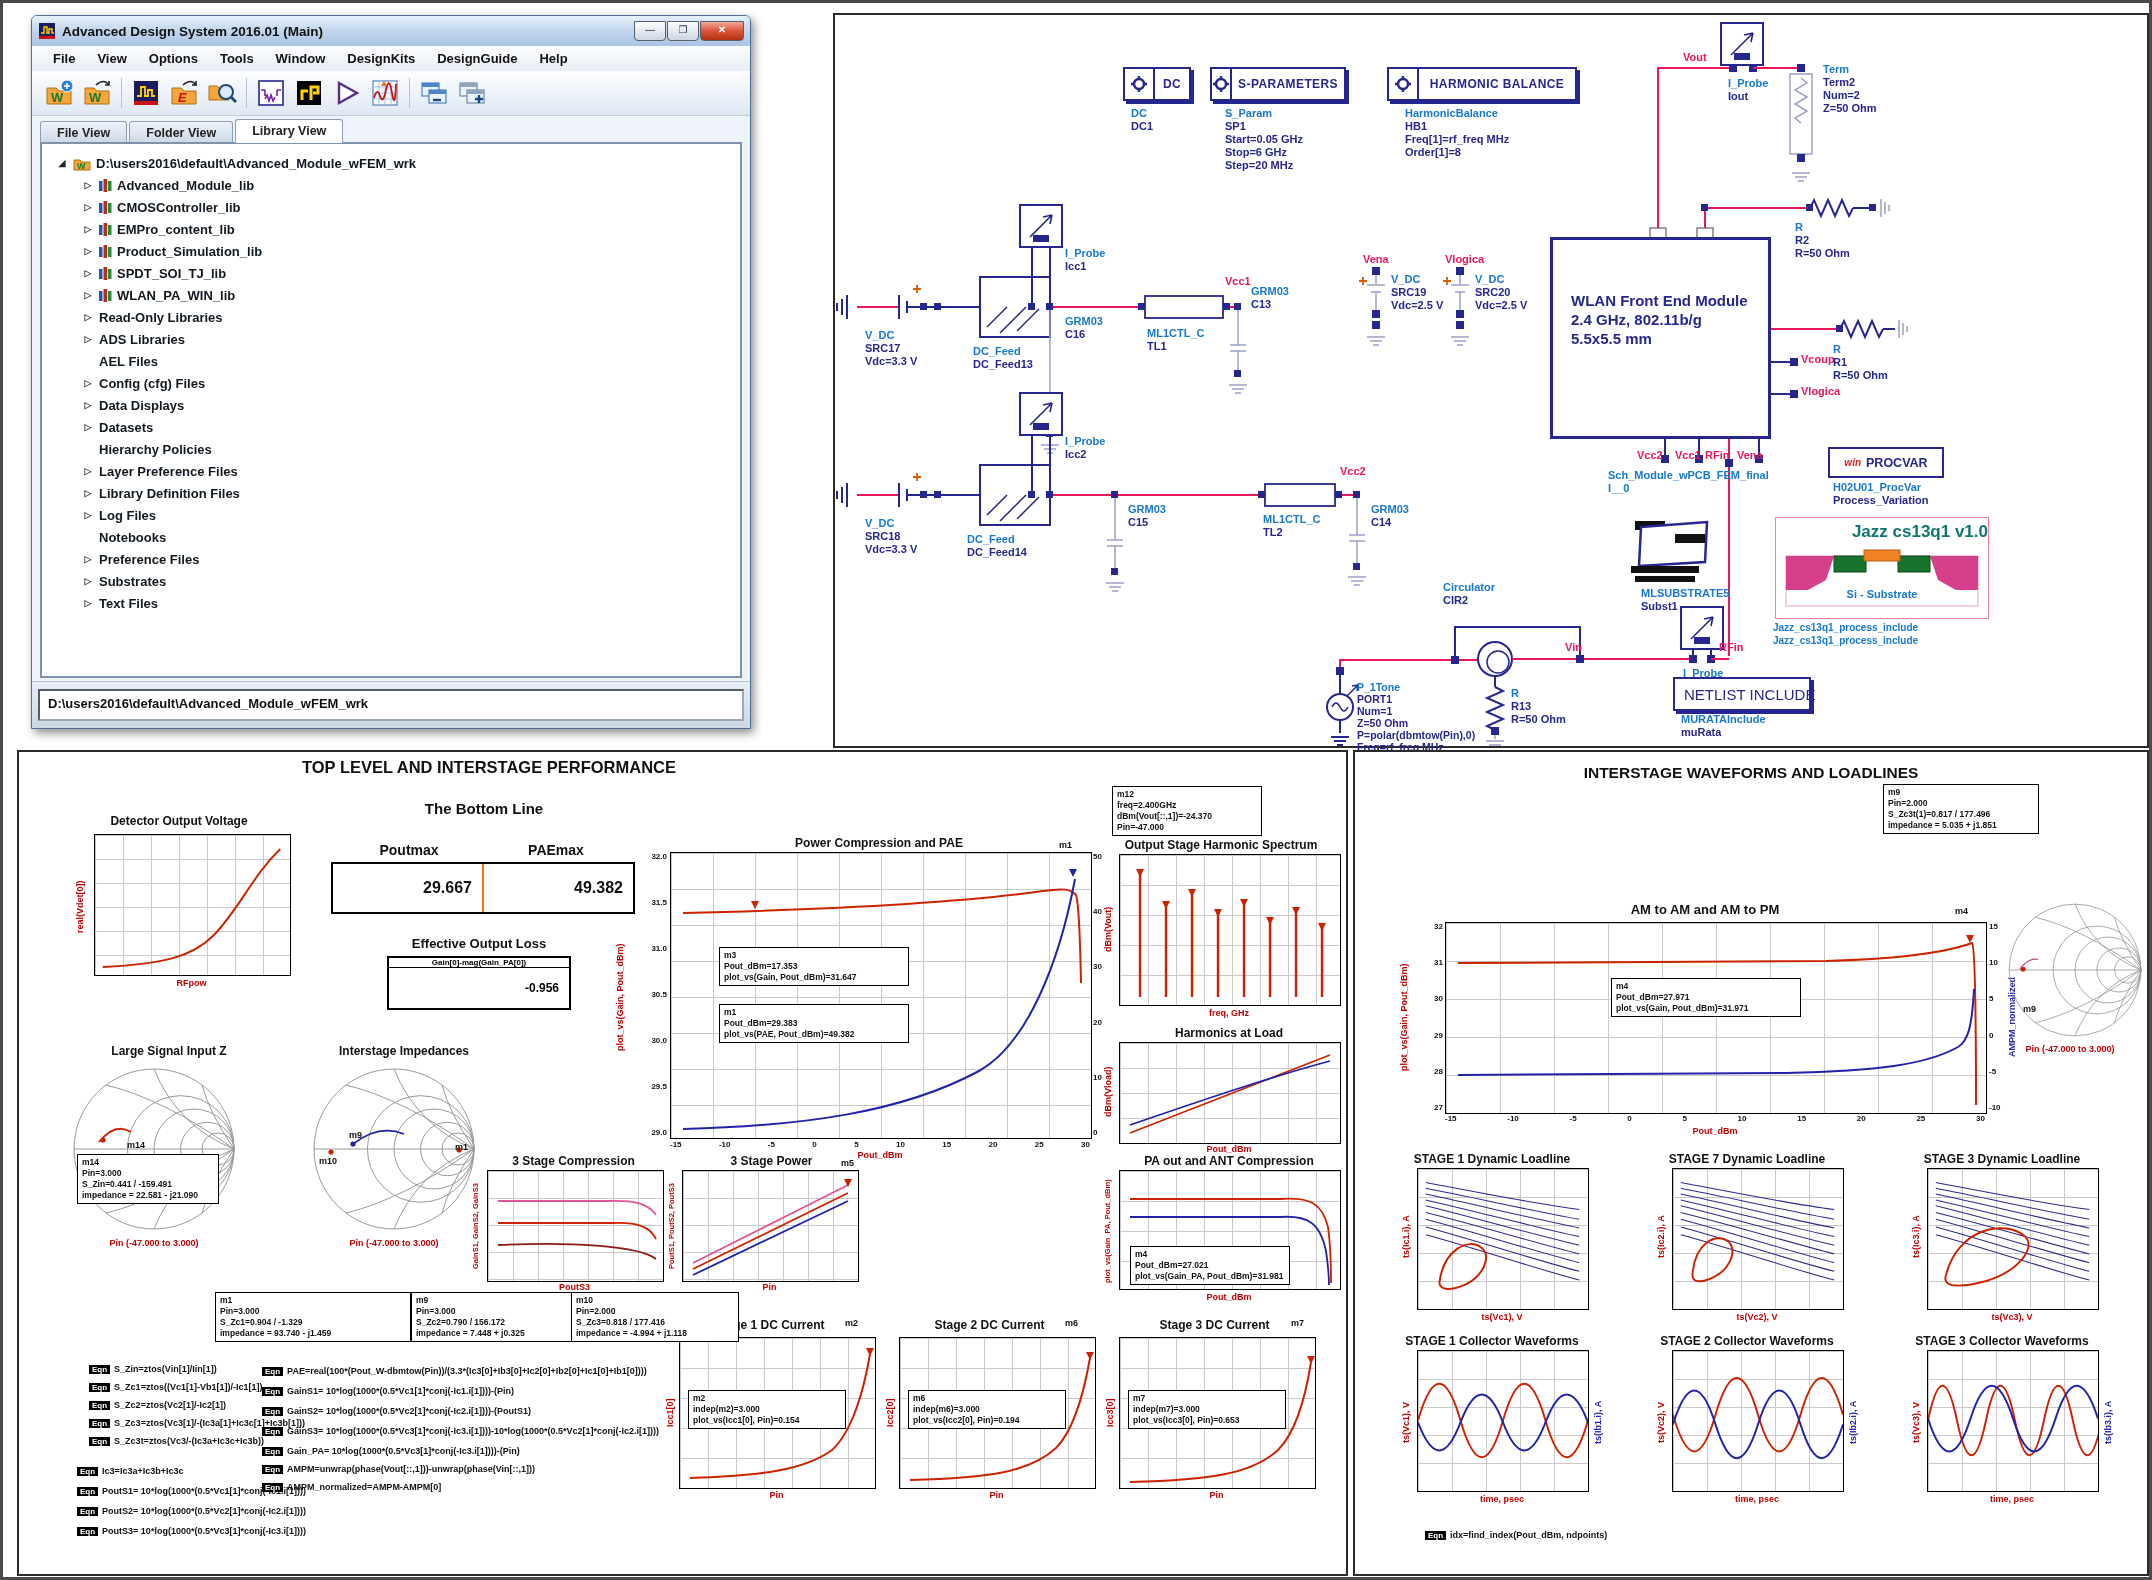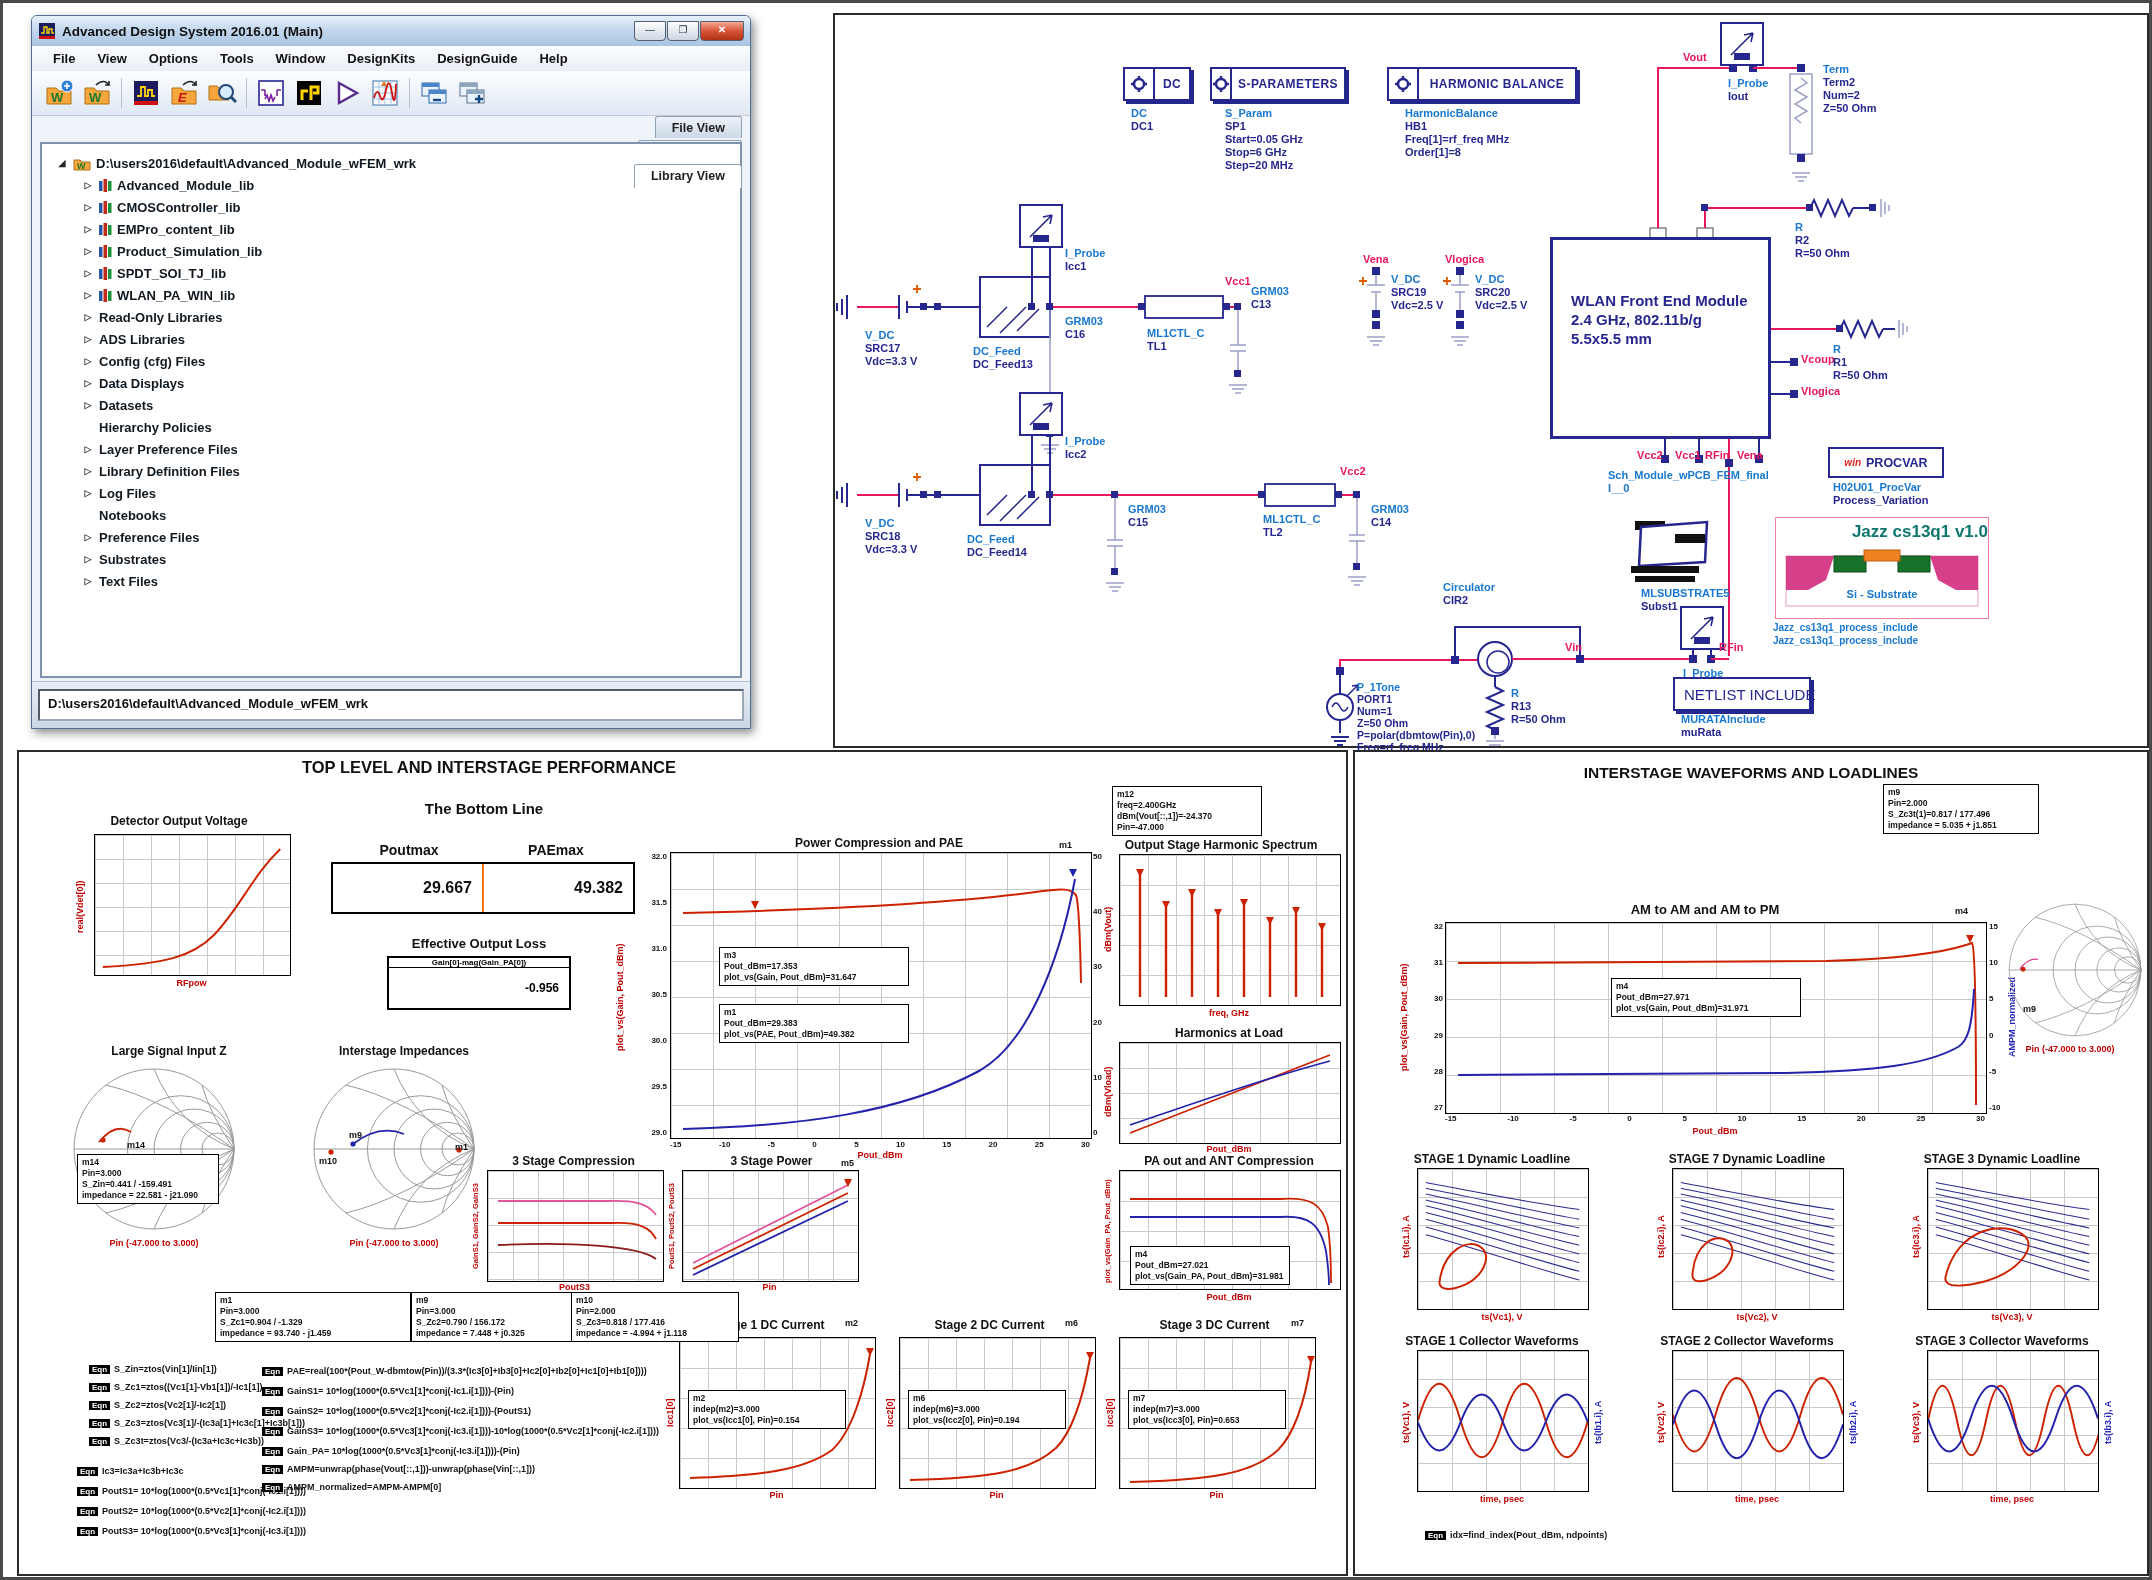--- a/index.html
+++ b/index.html
@@ -9,21 +9,21 @@
   .titlebar{position:absolute;left:0;top:0;right:0;height:30px;border-radius:5px 5px 0 0;background:linear-gradient(#e8f1fb,#c4d8ee 45%,#a9c4e2);display:flex;align-items:center;padding:0 6px;gap:6px;border-bottom:1px solid #8fa9c6;}
   .titlebar .title{font-size:13.5px;font-weight:700;color:#111;flex:1;}
   .wbtns{display:flex;gap:1px;}
   .wbtn{width:30px;height:18px;border:1px solid #57606e;border-radius:0 0 4px 4px;font-size:10px;line-height:16px;text-align:center;color:#2c3e50;background:linear-gradient(#fdfdfd,#cdd6e2);}
   .wbtn.close{background:linear-gradient(#f2a894,#d85436 50%,#b03314);color:#fff;font-weight:700;width:42px;}
   .menubar{position:absolute;left:0;top:30px;right:0;height:25px;background:linear-gradient(#fbfcfe,#e9eef5);display:flex;align-items:center;padding-left:10px;border-bottom:1px solid #cdd5df;}
   .menu-item{font-size:13px;font-weight:700;color:#111;padding:2px 11px;}
   .toolbar{position:absolute;left:0;top:55px;right:0;height:44px;background:linear-gradient(#fcfdfe,#dfe8f3);display:flex;align-items:center;gap:4px;padding-left:10px;border-bottom:1px solid #c2ccd8;}
   .tbtn{width:34px;height:34px;display:flex;align-items:center;justify-content:center;border-radius:3px;}
   .tsep{width:1px;height:30px;background:#b9c4d2;margin:0 3px;}
-  .tabs{position:absolute;left:8px;top:100px;right:8px;height:27px;display:flex;align-items:flex-end;gap:2px;flex-direction:column;}
+  .tabs{position:absolute;left:8px;top:100px;right:8px;height:27px;display:flex;align-items:flex-end;gap:2px;}
   .tab{font-size:12.5px;font-weight:700;color:#222;padding:4px 16px 3px;border:1px solid #8fa0b5;border-bottom:none;border-radius:3px 3px 0 0;background:linear-gradient(#eef3f9,#ccd8e6);}
   .tab.active{background:#fff;padding-bottom:5px;position:relative;z-index:2;}
   .treewrap{position:absolute;left:8px;top:126px;right:8px;bottom:50px;border:2px solid #7e93ab;background:#fff;z-index:1;overflow:hidden;}
   .trow{display:flex;align-items:center;height:22px;gap:5px;font-size:13px;font-weight:700;color:#101820;}
   .tw{width:12px;text-align:center;color:#444;font-size:9px;}
   .tw.exp{color:#222;}
   .tlabel{white-space:nowrap;}
   .statusbar{position:absolute;left:0;right:0;bottom:0;height:46px;background:linear-gradient(#e8eef6,#ccd7e4);border-top:1px solid #b3bfcd;}
   .statusfield{position:absolute;left:6px;right:6px;top:7px;height:28px;border:2px inset #9aa8b8;background:#fff;font-size:13px;font-weight:700;color:#111;line-height:26px;padding-left:8px;}
   
@@ -296,20 +296,24 @@
           </div>
       <div class="trow" style="padding-left:34px">
             <span class="tw">▷</span>
             <span class="tlabel">Read-Only Libraries</span>
           </div>
       <div class="trow" style="padding-left:34px">
             <span class="tw">▷</span>
             <span class="tlabel">ADS Libraries</span>
           </div>
       <div class="trow" style="padding-left:34px">
+            <span class="tw"></span>
+            <span class="tlabel">AEL Files</span>
+          </div>
+      <div class="trow" style="padding-left:34px">
             <span class="tw">▷</span>
             <span class="tlabel">Config (cfg) Files</span>
           </div>
       <div class="trow" style="padding-left:34px">
             <span class="tw">▷</span>
             <span class="tlabel">Data Displays</span>
           </div>
       <div class="trow" style="padding-left:34px">
             <span class="tw">▷</span>
             <span class="tlabel">Datasets</span>

